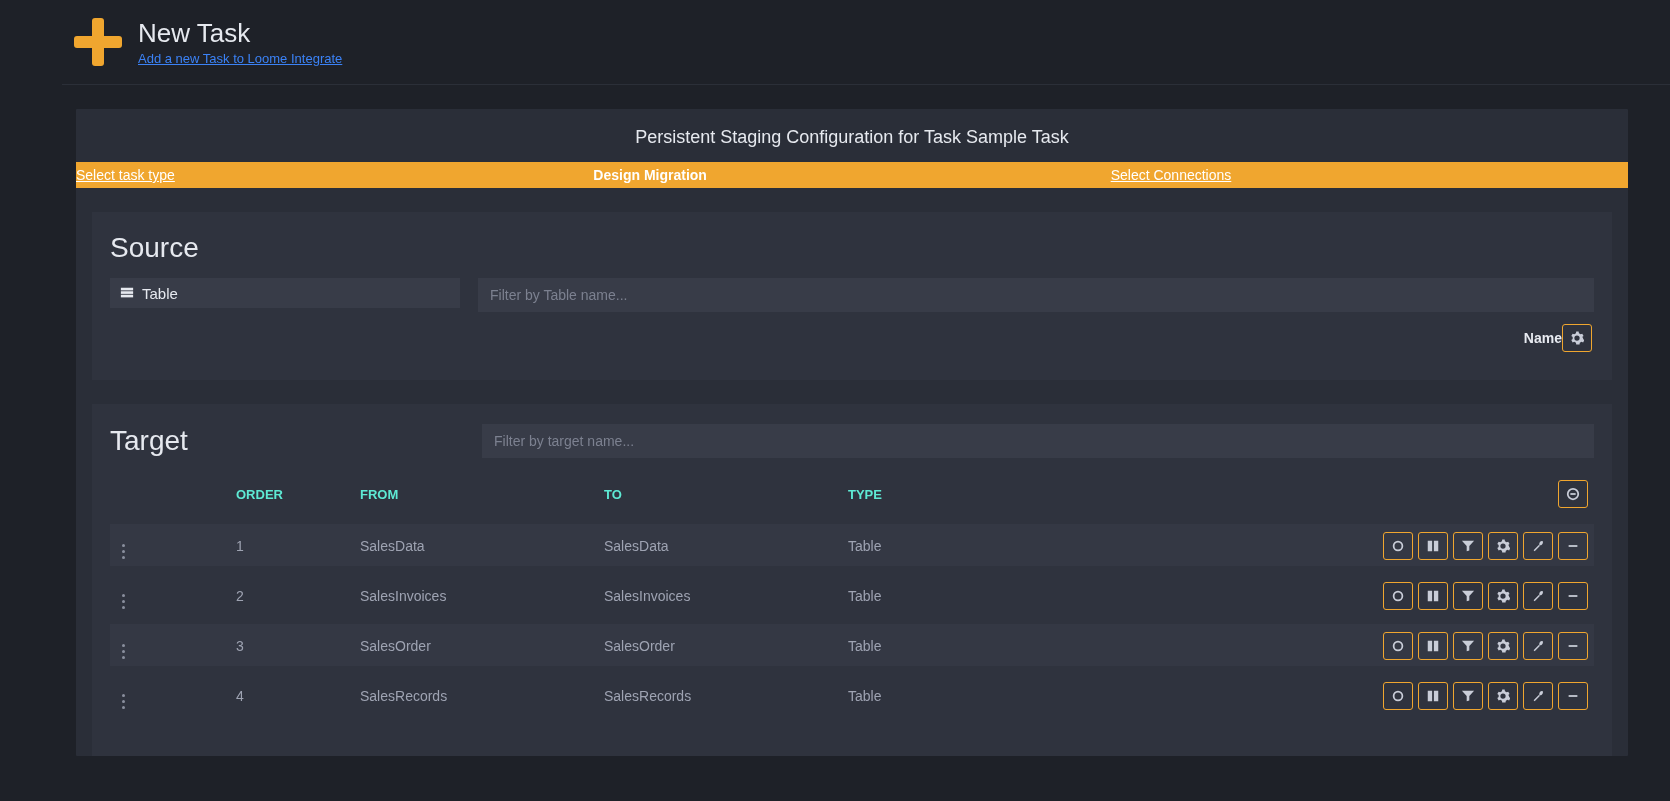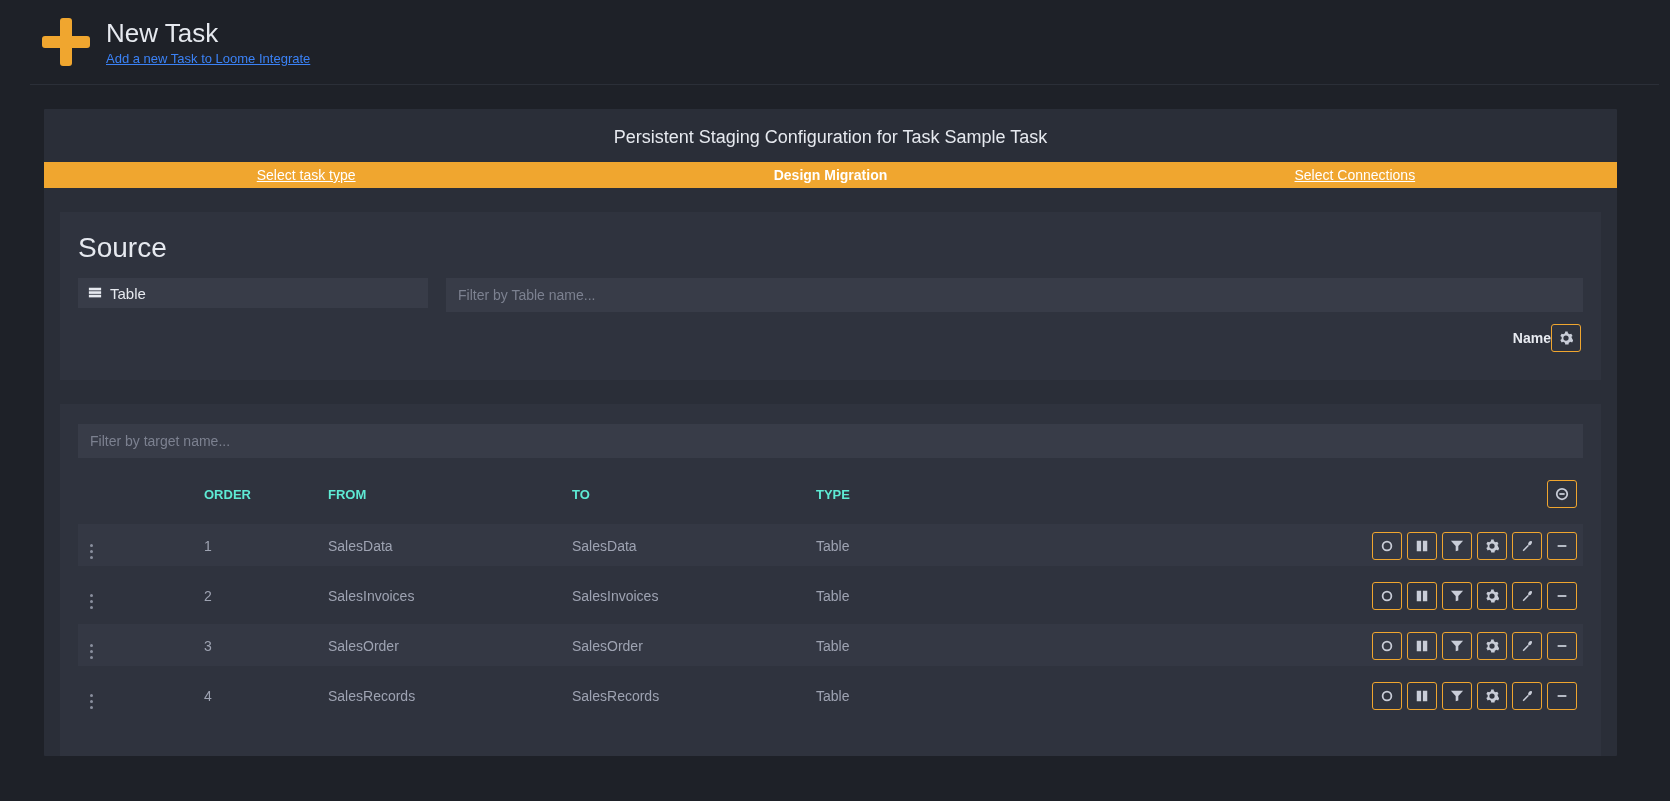--- a/index.html
+++ b/index.html
@@ -6,21 +6,22 @@
   body {
     background: #1e2128;
     color: #d8dce5;
     font-family: 'Segoe UI', Arial, sans-serif;
     font-size: 14px;
     width: 1670px;
     height: 801px;
     overflow: hidden;
   }
   .page {
-    padding: 0 11px 0 30px;
+    padding: 0 0 0 30px;
+    margin-left: 32px;
   }
   
   .header {
     display: flex;
     align-items: center;
     padding: 18px 0 18px 12px;
     border-bottom: 1px solid #2b2f38;
   }
   .plus-icon {
     width: 48px; height: 48px;
@@ -64,21 +65,21 @@
     color: #e6e9ef;
     font-weight: 400;
   }
   .wizard {
     display: flex;
     background: #f0a62f;
     height: 26px;
   }
   .wizard-step {
     flex: 1;
-    text-align: center;
+    text-align: left;
     color: #fff;
     line-height: 26px;
     font-size: 14px;
     cursor: pointer;
   }
   .wizard-step.link { text-decoration: underline; }
   .wizard-step.active { font-weight: 600; }
   
   .card {
     margin: 24px 16px 0 16px;
@@ -226,20 +227,21 @@
                   <path d="M8 5a3 3 0 100 6 3 3 0 000-6zm7 3a7 7 0 01-.1 1.1l1.6 1.3-1.5 2.6-1.9-.6a6 6 0 01-1.9 1.1l-.3 2H7.1l-.3-2a6 6 0 01-1.9-1.1l-1.9.6-1.5-2.6 1.6-1.3A7 7 0 013 8a7 7 0 01.1-1.1L1.5 5.6 3 3l1.9.6A6 6 0 016.8 2.5l.3-2h2.8l.3 2a6 6 0 011.9 1.1l1.9-.6 1.5 2.6-1.6 1.3A7 7 0 0115 8z"></path>
                 </svg>
             </button>
           </div>
         </div>
       </div>
     </div>
 
     <div class="card" style="padding-bottom:40px;">
       <div class="target-head">
+        <div class="card-title">Target</div>
         <input class="filter-input" style="flex: 1 1 0%;" placeholder="Filter by target name...">
       </div>
 
       <div class="tbl-head">
         <div></div>
         <div>ORDER</div>
         <div>FROM</div>
         <div>TO</div>
         <div>TYPE</div>
         <div class="actions">

